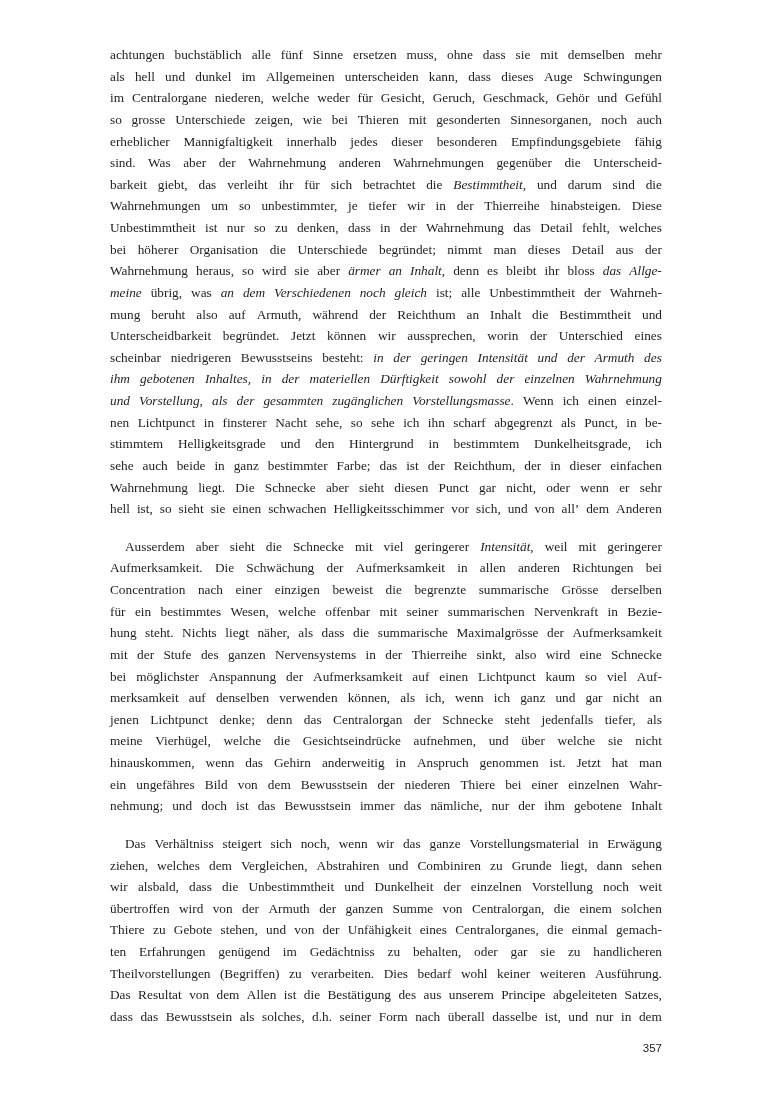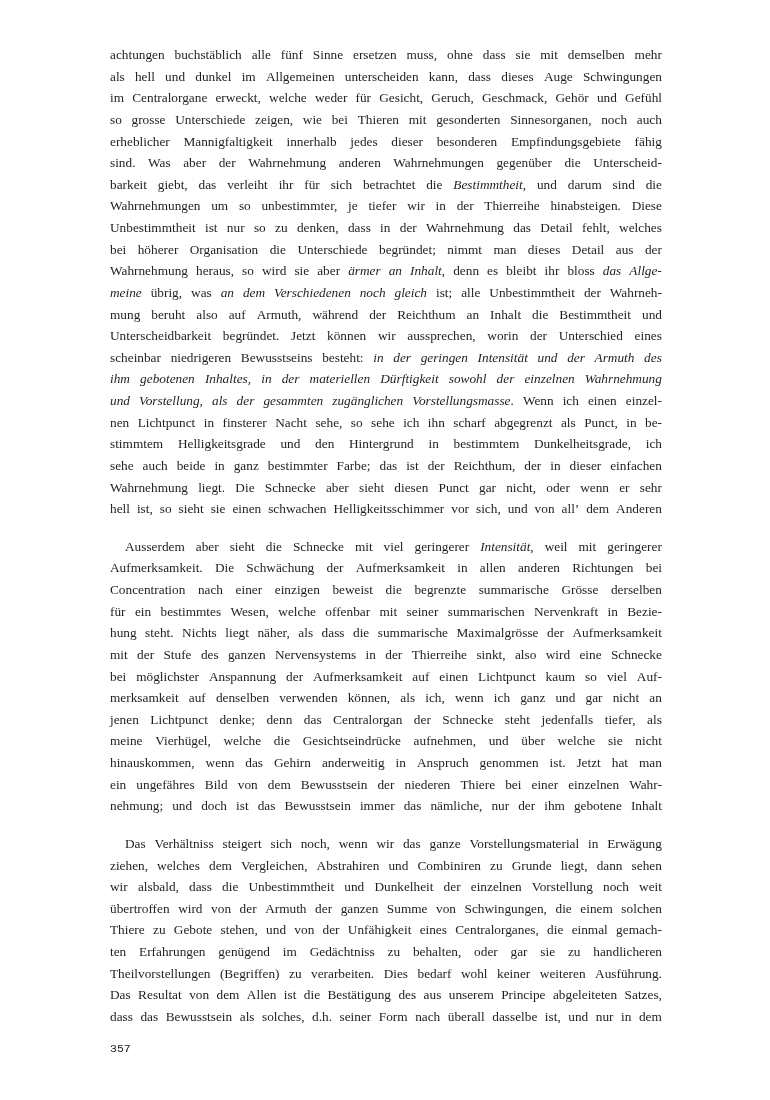--- a/index.html
+++ b/index.html
@@ -33,22 +33,23 @@
     white-space: normal;
   }
   .line.indent { padding-left: 15px; margin-top: 16px; }
   .it { font-style: italic; }
   .w { display: inline-block; white-space: pre; }
   .page-number {
     position: absolute;
     top: 1041px;
     left: 110px;
     width: 552px;
+    text-align: right;
     color: #222222;
-    font-family: Liberation Mono, monospace;
+    font-family: Liberation Sans, sans-serif;
     font-size: 11.5px;
     line-height: 15px;
   }
 </style>
 </head>
 <body>
 
 <div class="page">
   <div class="text-block">
       <div class="line">
@@ -76,21 +77,21 @@
         <span class="w">unterscheiden</span>
         <span class="w">kann,</span>
         <span class="w">dass</span>
         <span class="w">dieses</span>
         <span class="w">Auge</span>
         <span class="w">Schwingungen</span>
       </div>
       <div class="line">
         <span class="w">im</span>
         <span class="w">Centralorgane</span>
-        <span class="w">erweckt,</span>
+        <span class="w">niederen,</span>
         <span class="w">welche</span>
         <span class="w">weder</span>
         <span class="w">für</span>
         <span class="w">Gesicht,</span>
         <span class="w">Geruch,</span>
         <span class="w">Geschmack,</span>
         <span class="w">Gehör</span>
         <span class="w">und</span>
         <span class="w">Gefühl</span>
       </div>
@@ -598,21 +599,21 @@
       <div class="line">
         <span class="w">übertroffen</span>
         <span class="w">wird</span>
         <span class="w">von</span>
         <span class="w">der</span>
         <span class="w">Armuth</span>
         <span class="w">der</span>
         <span class="w">ganzen</span>
         <span class="w">Summe</span>
         <span class="w">von</span>
-        <span class="w">Schwingungen,</span>
+        <span class="w">Centralorgan,</span>
         <span class="w">die</span>
         <span class="w">einem</span>
         <span class="w">solchen</span>
       </div>
       <div class="line">
         <span class="w">Thiere</span>
         <span class="w">zu</span>
         <span class="w">Gebote</span>
         <span class="w">stehen,</span>
         <span class="w">und</span>

